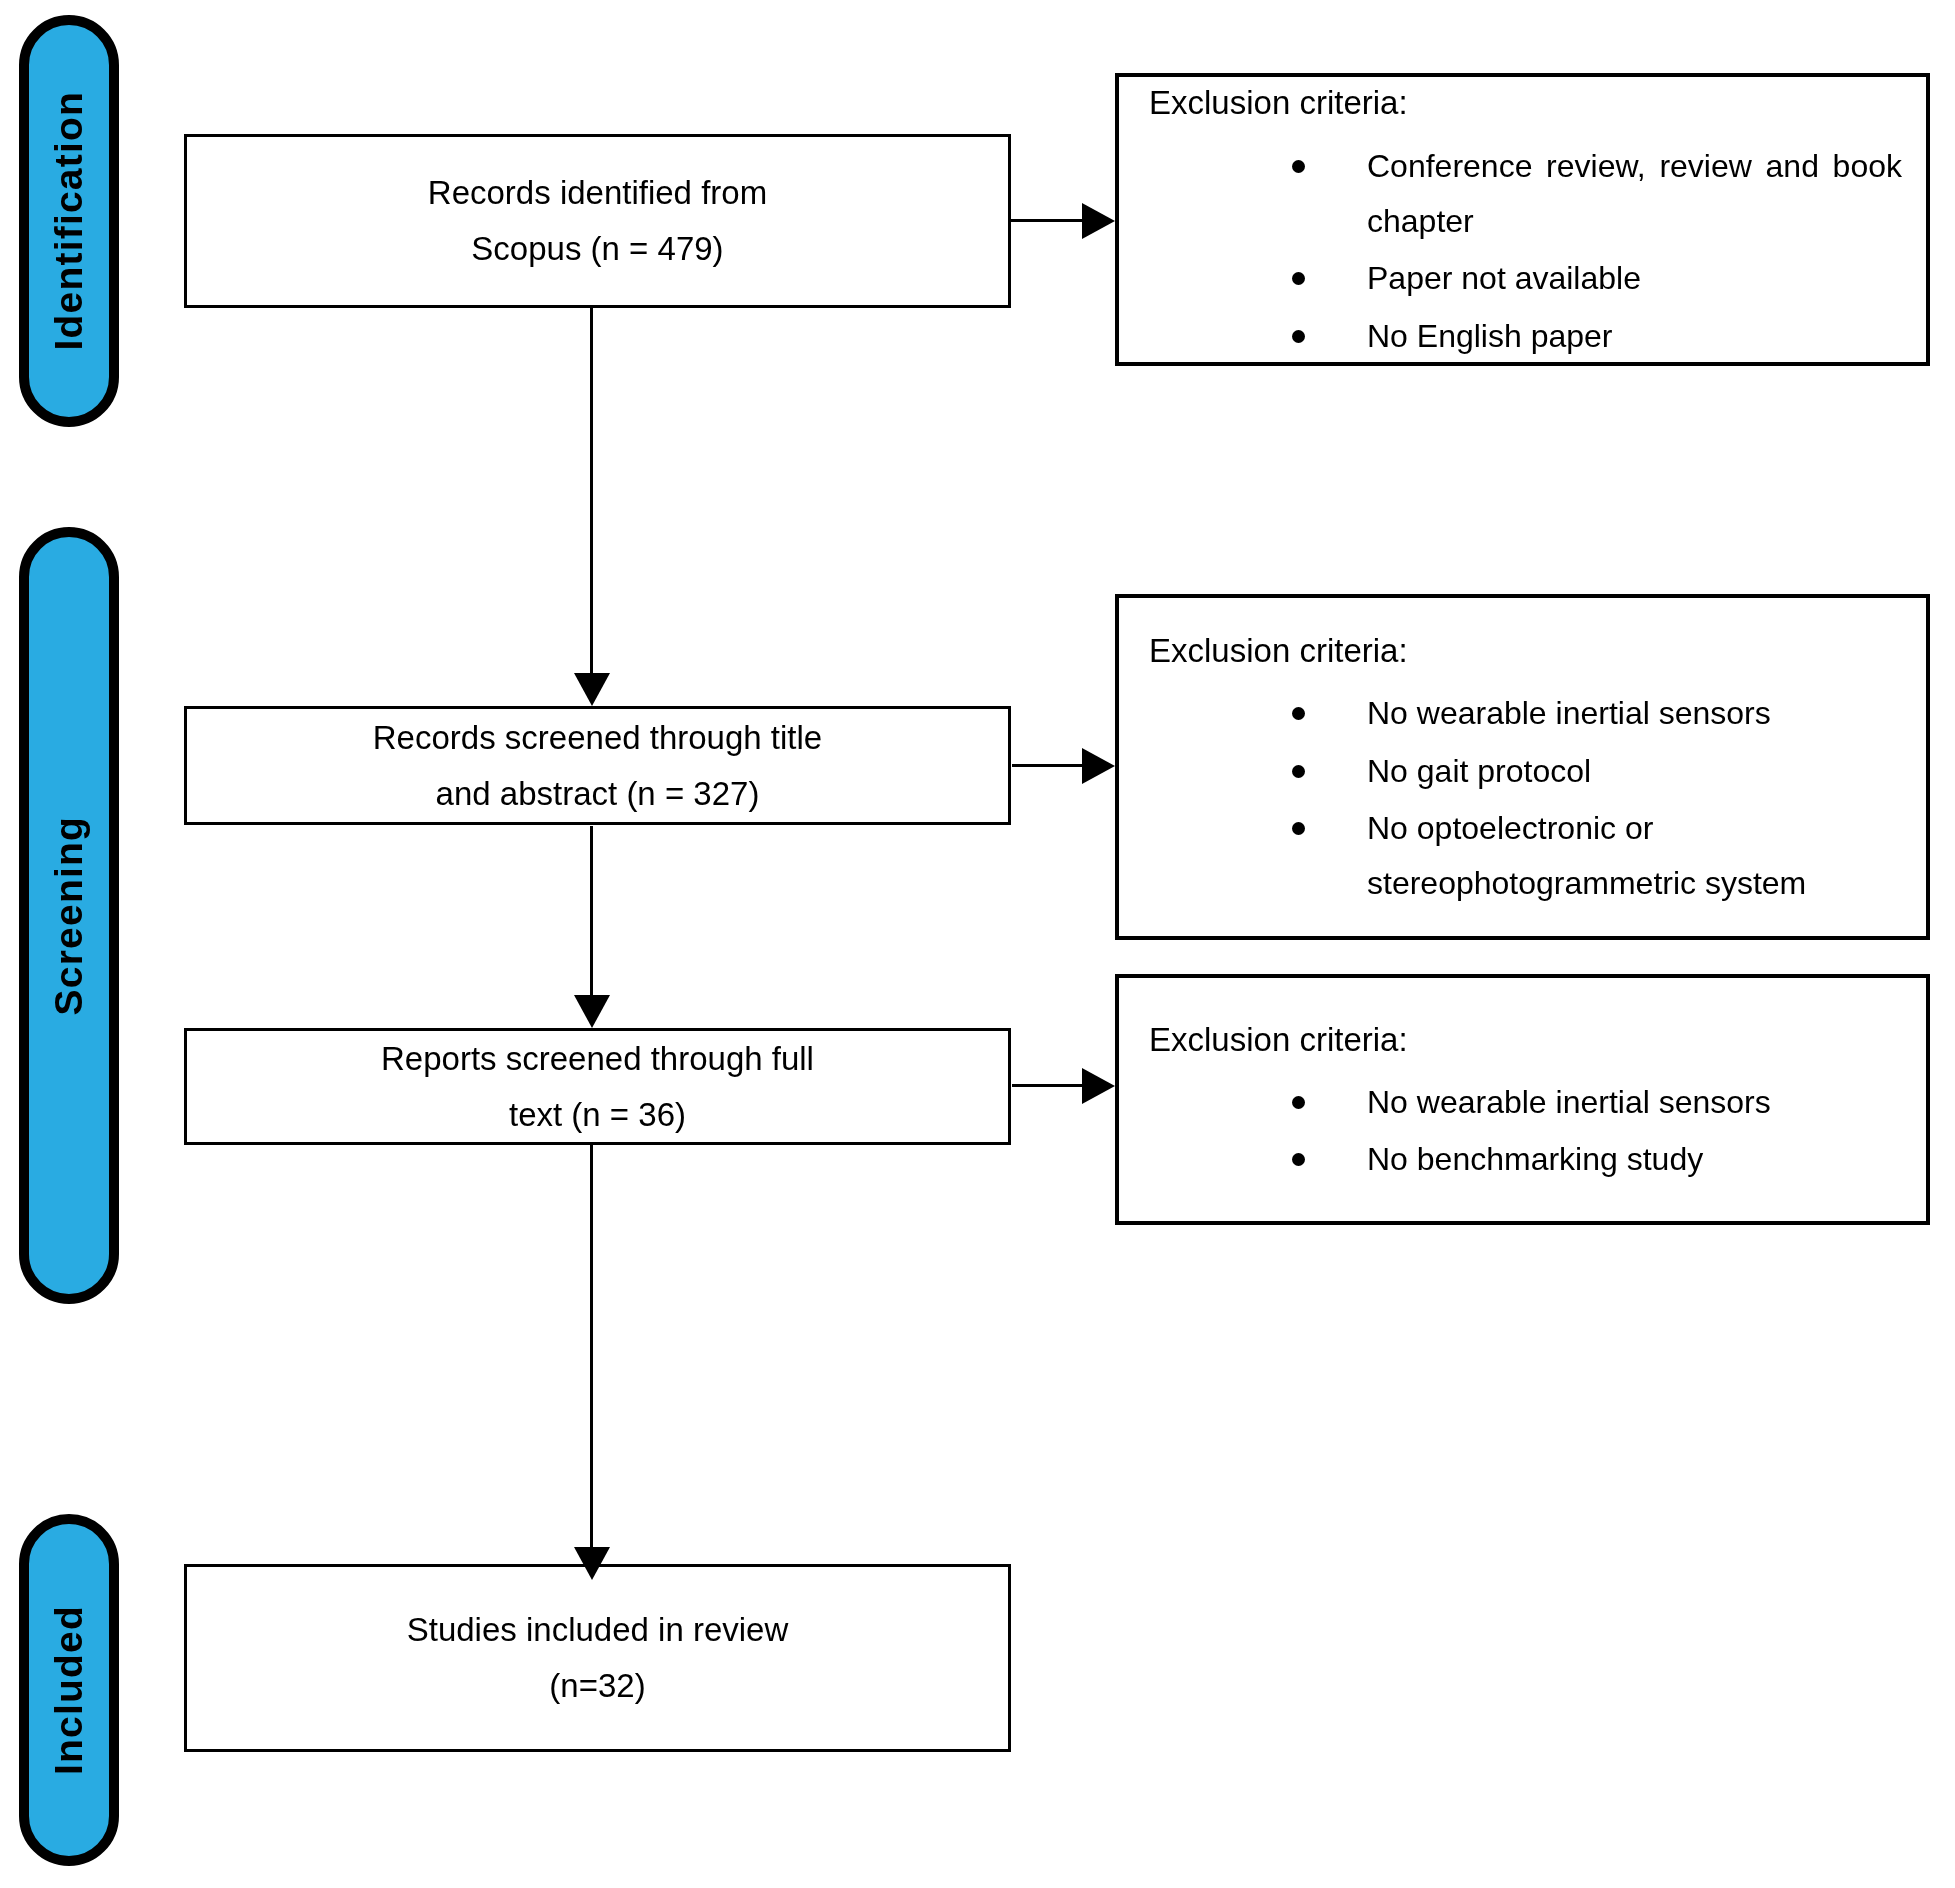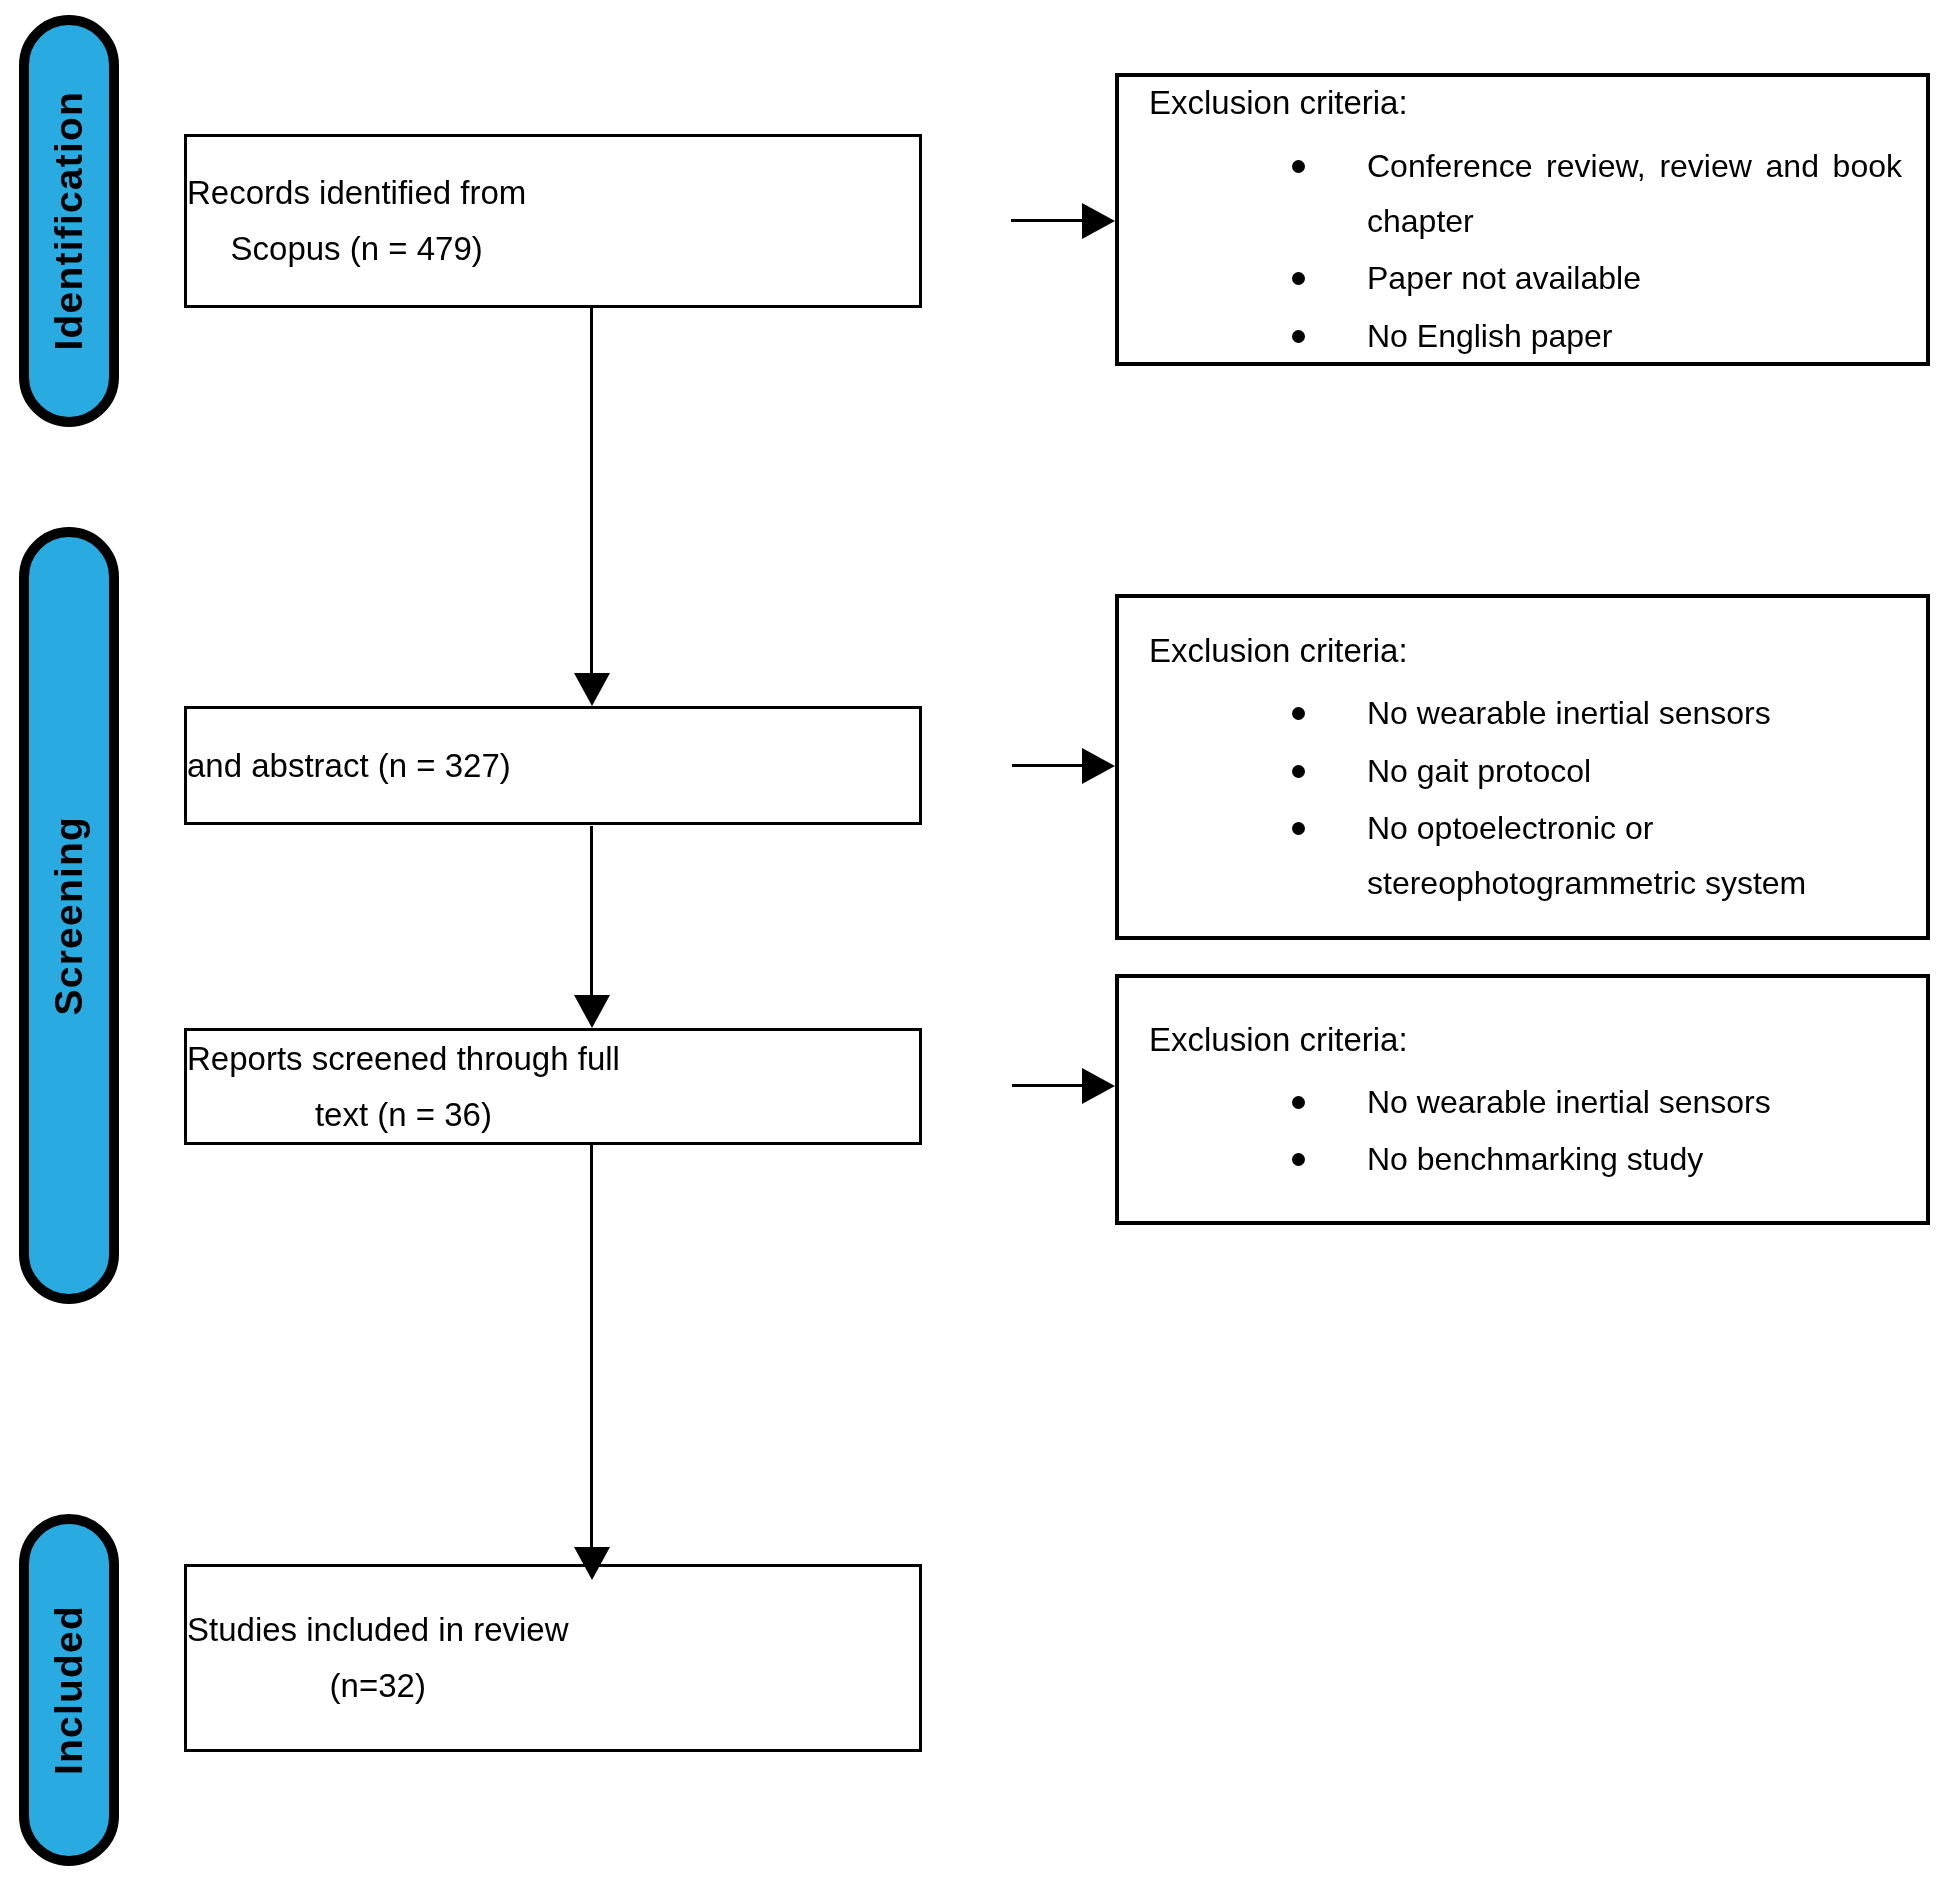--- a/index.html
+++ b/index.html
@@ -44,26 +44,26 @@
     white-space: nowrap;
   }
   .pill-identification { top: 15px;   height: 412px; }
   .pill-screening      { top: 527px;  height: 777px; }
   .pill-included       { top: 1514px; height: 352px; }
 
   
   .fbox {
     position: absolute;
     left: 184px;
-    width: 738px;
+    width: 827px;
     background: var(--box-bg);
     border: 3.6px solid var(--outline);
     display: flex;
     align-items: center;
-    justify-content: flex-start;
+    justify-content: center;
     text-align: center;
   }
   .fbox .fline {
     font-size: 33px;
     line-height: 56px;
   }
   .fbox-1 { top: 134px;  height: 174px; }
   .fbox-2 { top: 706px; height: 119px; }
   .fbox-3 { top: 1028px; height: 117px; }
   .fbox-4 { top: 1564px; height: 188px; }
@@ -155,20 +155,21 @@
   </div>
 
   <div class="fbox fbox-1">
     <div>
       <div class="fline">Records identified from</div>
       <div class="fline">Scopus (n = 479)</div>
     </div>
   </div>
   <div class="fbox fbox-2">
     <div>
+      <div class="fline">Records screened through title</div>
       <div class="fline">and abstract (n = 327)</div>
     </div>
   </div>
   <div class="fbox fbox-3">
     <div>
       <div class="fline">Reports screened through full</div>
       <div class="fline">text (n = 36)</div>
     </div>
   </div>
   <div class="fbox fbox-4">

